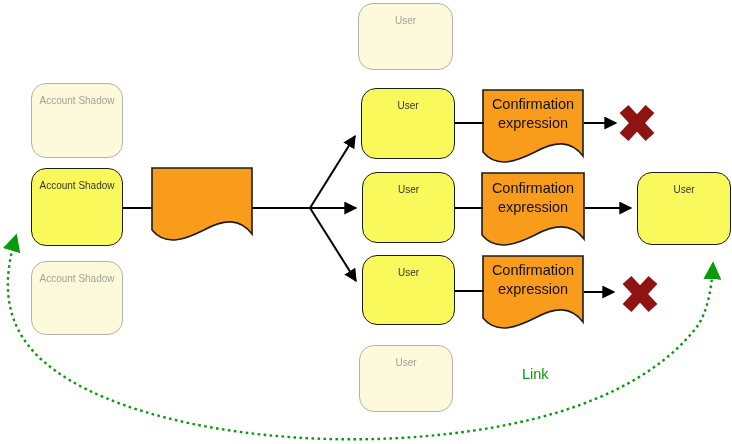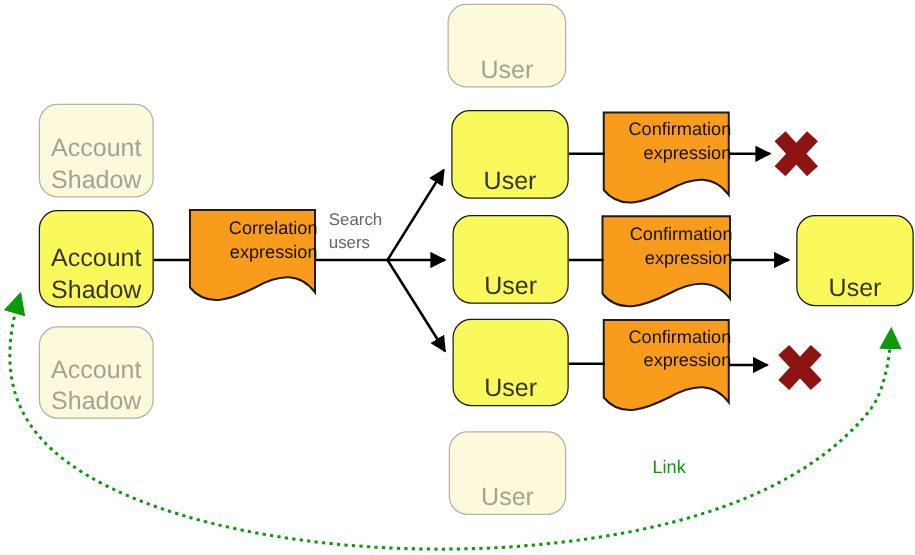--- a/index.html
+++ b/index.html
@@ -3,31 +3,31 @@
 <meta charset="utf-8">
 <style>
   html,body{margin:0;padding:0;background:#ffffff;}
   .canvas{
     position:relative;width:732px;height:444px;background:#ffffff;overflow:hidden;
     font-family:"Liberation Sans","DejaVu Sans",sans-serif;
   }
   .canvas svg{position:absolute;left:0;top:0;}
   .node{
     position:absolute;display:flex;flex-direction:column;align-items:center;
-    justify-content:flex-end;text-align:center;box-sizing:border-box;
-    border-radius:15px;font-size:20px;line-height:1.26;padding-top:11px;
+    justify-content:flex-start;text-align:center;box-sizing:border-box;
+    border-radius:15px;font-size:10px;line-height:1.26;padding-top:11px;
   }
   .node.active{
     background:#f9f95c;border:1.6px solid #1c1c1c;color:#35352d;
   }
   .node.faded{
     background:#fcfadb;border:1.4px solid #b3b3a9;color:#a3a296;
   }
   .doc-label{
-    position:absolute;text-align:right;font-size:14.5px;line-height:1.32;
+    position:absolute;text-align:center;font-size:14.5px;line-height:1.32;
     color:#111111;
   }
   .free-label{
     position:absolute;font-size:13.5px;line-height:1.3;color:#5e6772;
   }
   .link-label{
     position:absolute;font-size:14.5px;color:#0a9a0a;
   }
 </style>
 </head>
@@ -105,21 +105,19 @@
     <span>User</span>
   </div>
   <div class="node faded" style="left:359px;top:345px;width:94px;height:67px;">
     <span>User</span>
   </div>
 
   <div class="node active" style="left:637px;top:172px;width:94px;height:73px;">
     <span>User</span>
   </div>
 
-  <div class="doc-label" style="left:150px;top:174px;width:104px;">Correlation expression</div>
   <div class="doc-label" style="left:481px;top:95px;width:104px;">Confirmation expression</div>
   <div class="doc-label" style="left:480px;top:179px;width:106px;">Confirmation expression</div>
   <div class="doc-label" style="left:481px;top:261px;width:104px;">Confirmation expression</div>
 
-  <div class="free-label" style="left:263px;top:167px;width:52px;">Search users</div>
   <div class="link-label" style="left:522px;top:366px;">Link</div>
 
 </div>
 
 </body></html>

